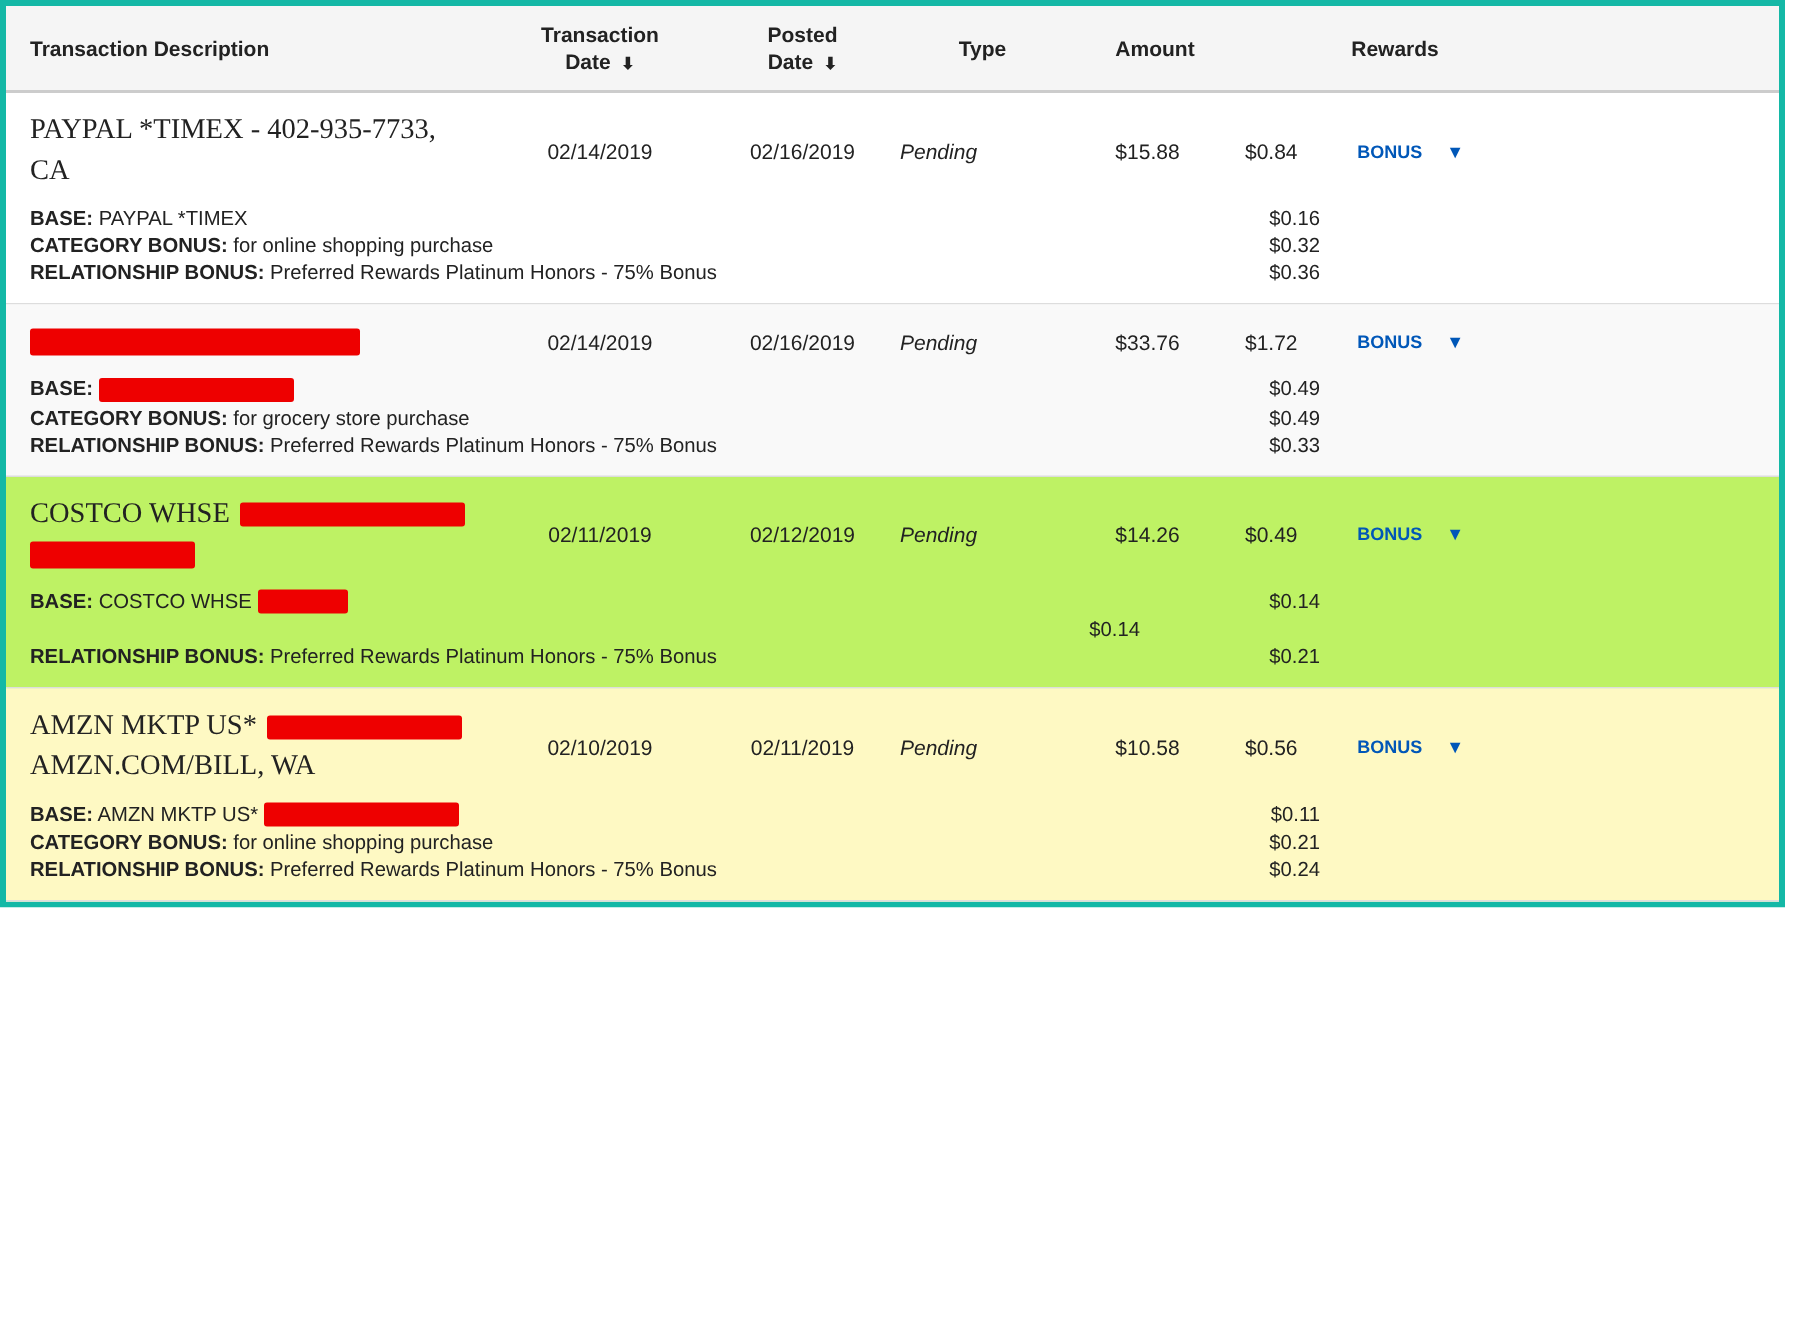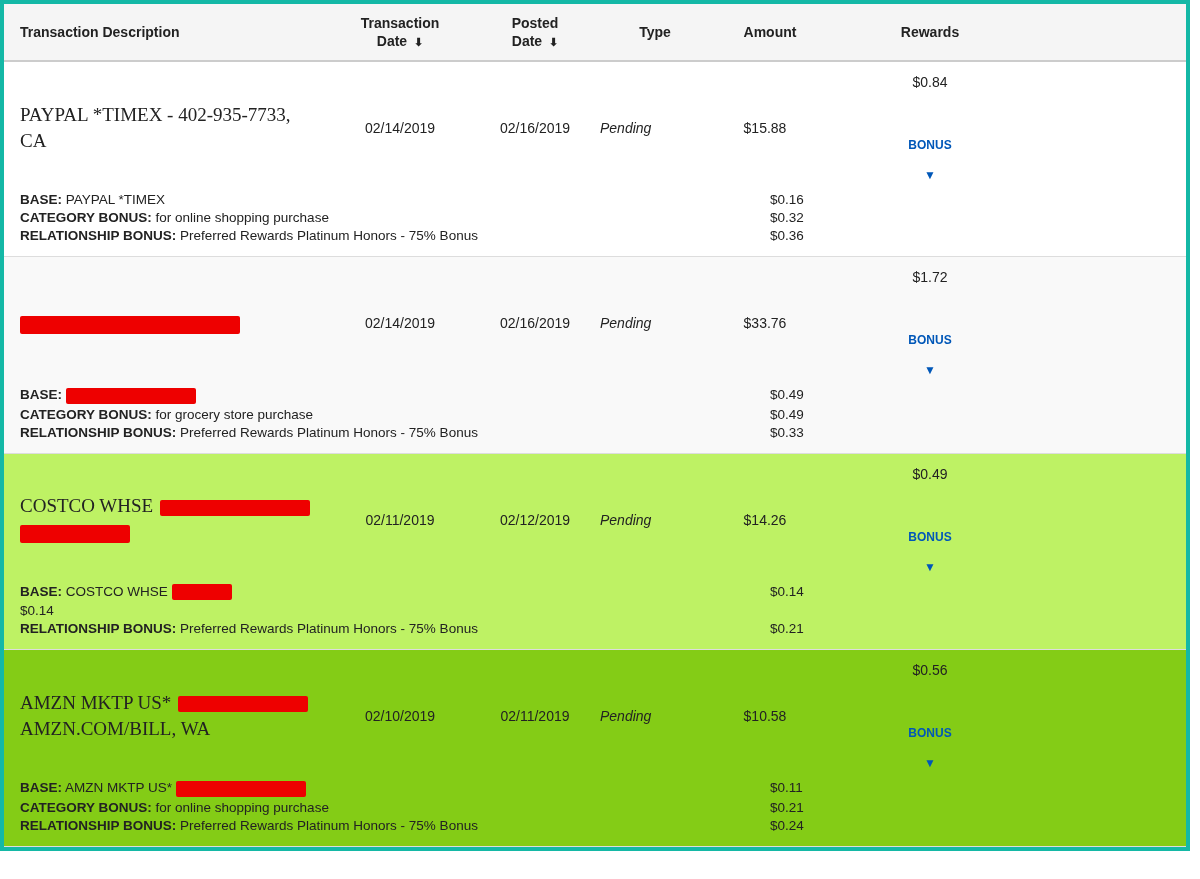--- a/index.html
+++ b/index.html
@@ -69,21 +69,20 @@
     .amount-col {
       text-align: center;
       color: #222;
       padding-right: 10px;
     }
     .bonus-col {
       display: flex;
       align-items: center;
       gap: 16px;
       justify-content: flex-start;
-      flex-direction: column;
     }
     .bonus-link {
       color: #0057b8;
       font-weight: bold;
       font-size: 12px;
       cursor: pointer;
       text-decoration: none;
     }
     .chevron-down {
       color: #0057b8;
@@ -96,21 +95,21 @@
       display: grid;
       grid-template-columns: 750px 120px;
       margin-bottom: 3px;
       font-size: 13.5px;
       color: #222;
     }
     .detail-label {
       font-weight: bold;
     }
     .detail-amount {
-      text-align: left;
+      text-align: right;
       padding-right: 10px;
     }
     .redacted {
       display: inline-block;
       background: #e00;
       height: 16px;
       vertical-align: middle;
       border-radius: 2px;
     }
     .redacted-block {
@@ -226,21 +225,21 @@
       <div class="detail-row">
         <div class="detail-amount">$0.14</div>
       </div>
       <div class="detail-row">
         <div><span class="detail-label">RELATIONSHIP BONUS:</span><span> Preferred Rewards Platinum Honors - 75% Bonus</span></div>
         <div class="detail-amount">$0.21</div>
       </div>
     </div>
   </div>
 
-  <div class="transaction-row" style="background:#84cc16;">
+  <div class="transaction-row" style="background:#fef9c3;">
     <div class="main-row">
       <div class="desc-col">
         <span>AMZN MKTP US*</span>
         <span class="redacted" style="width:130px; margin-left:2px;"></span><br>
         <span>AMZN.COM/BILL, WA</span>
       </div>
       <div class="date-col">02/10/2019</div>
       <div class="date-col">02/11/2019</div>
       <div class="type-col">Pending</div>
       <div class="amount-col">$10.58</div>

